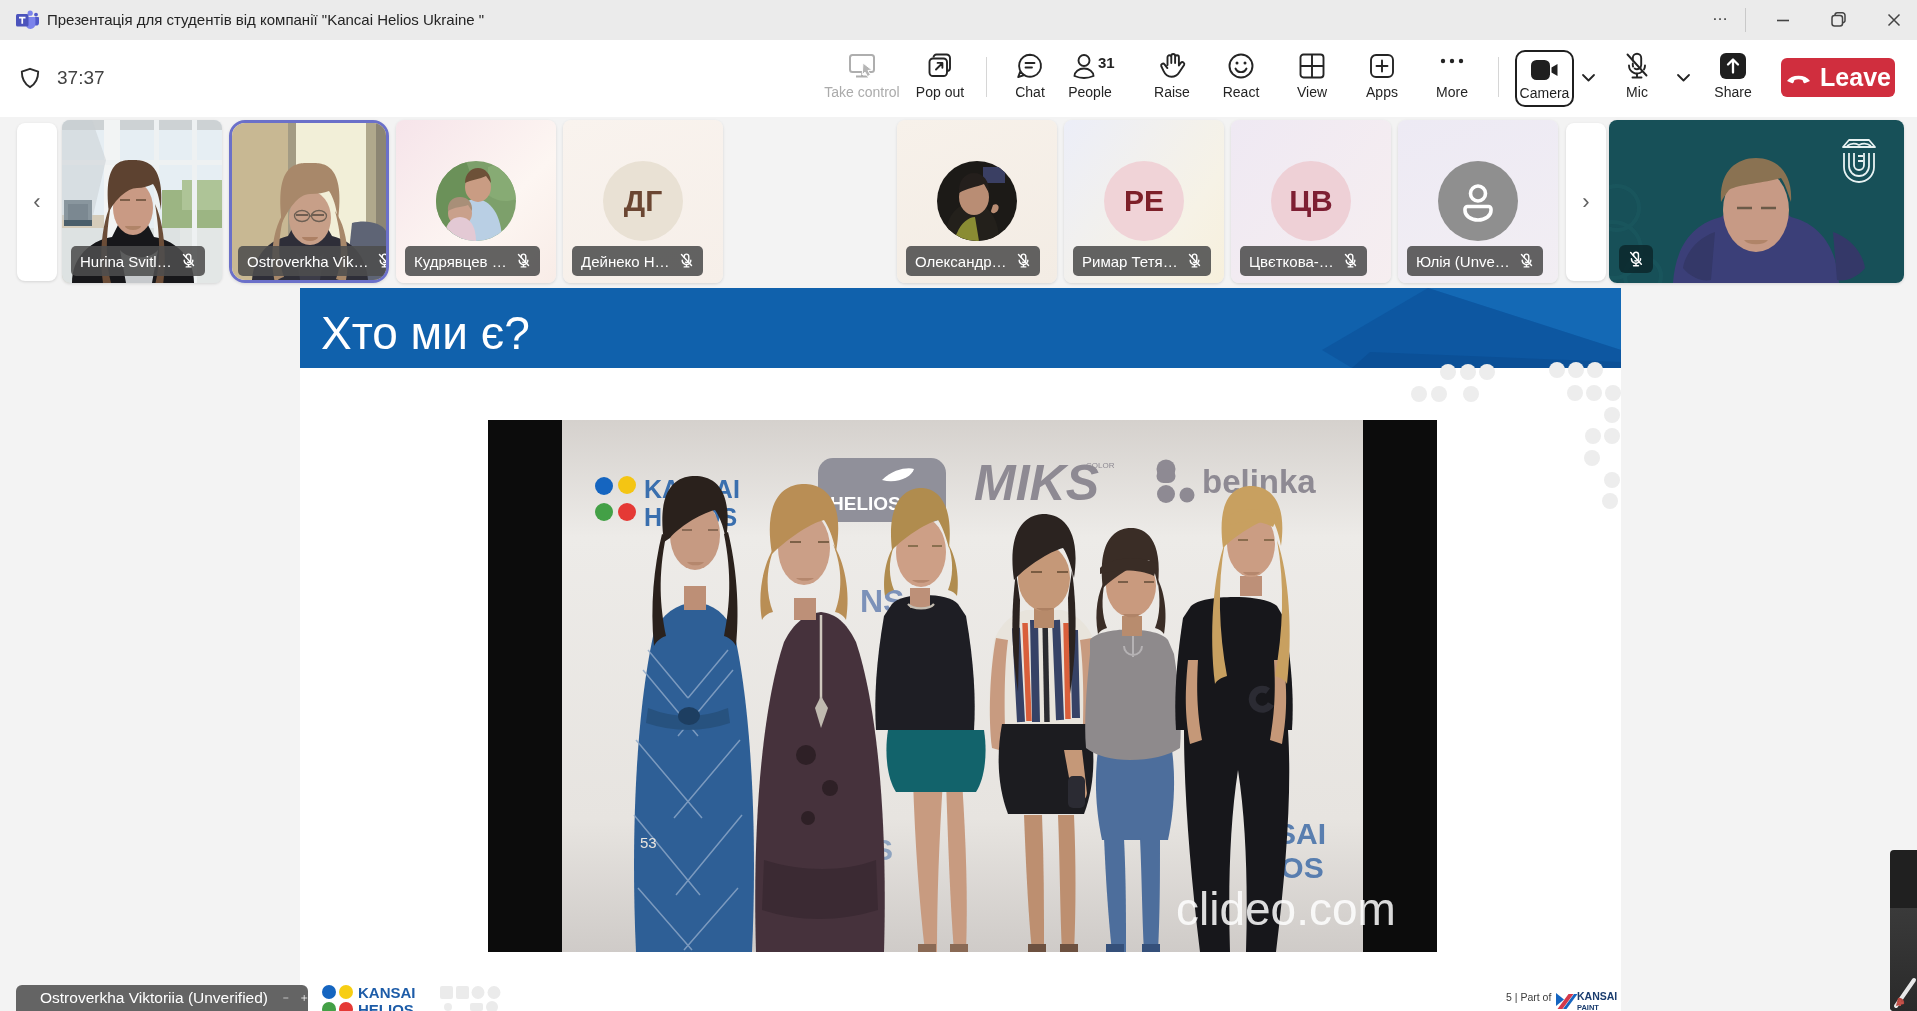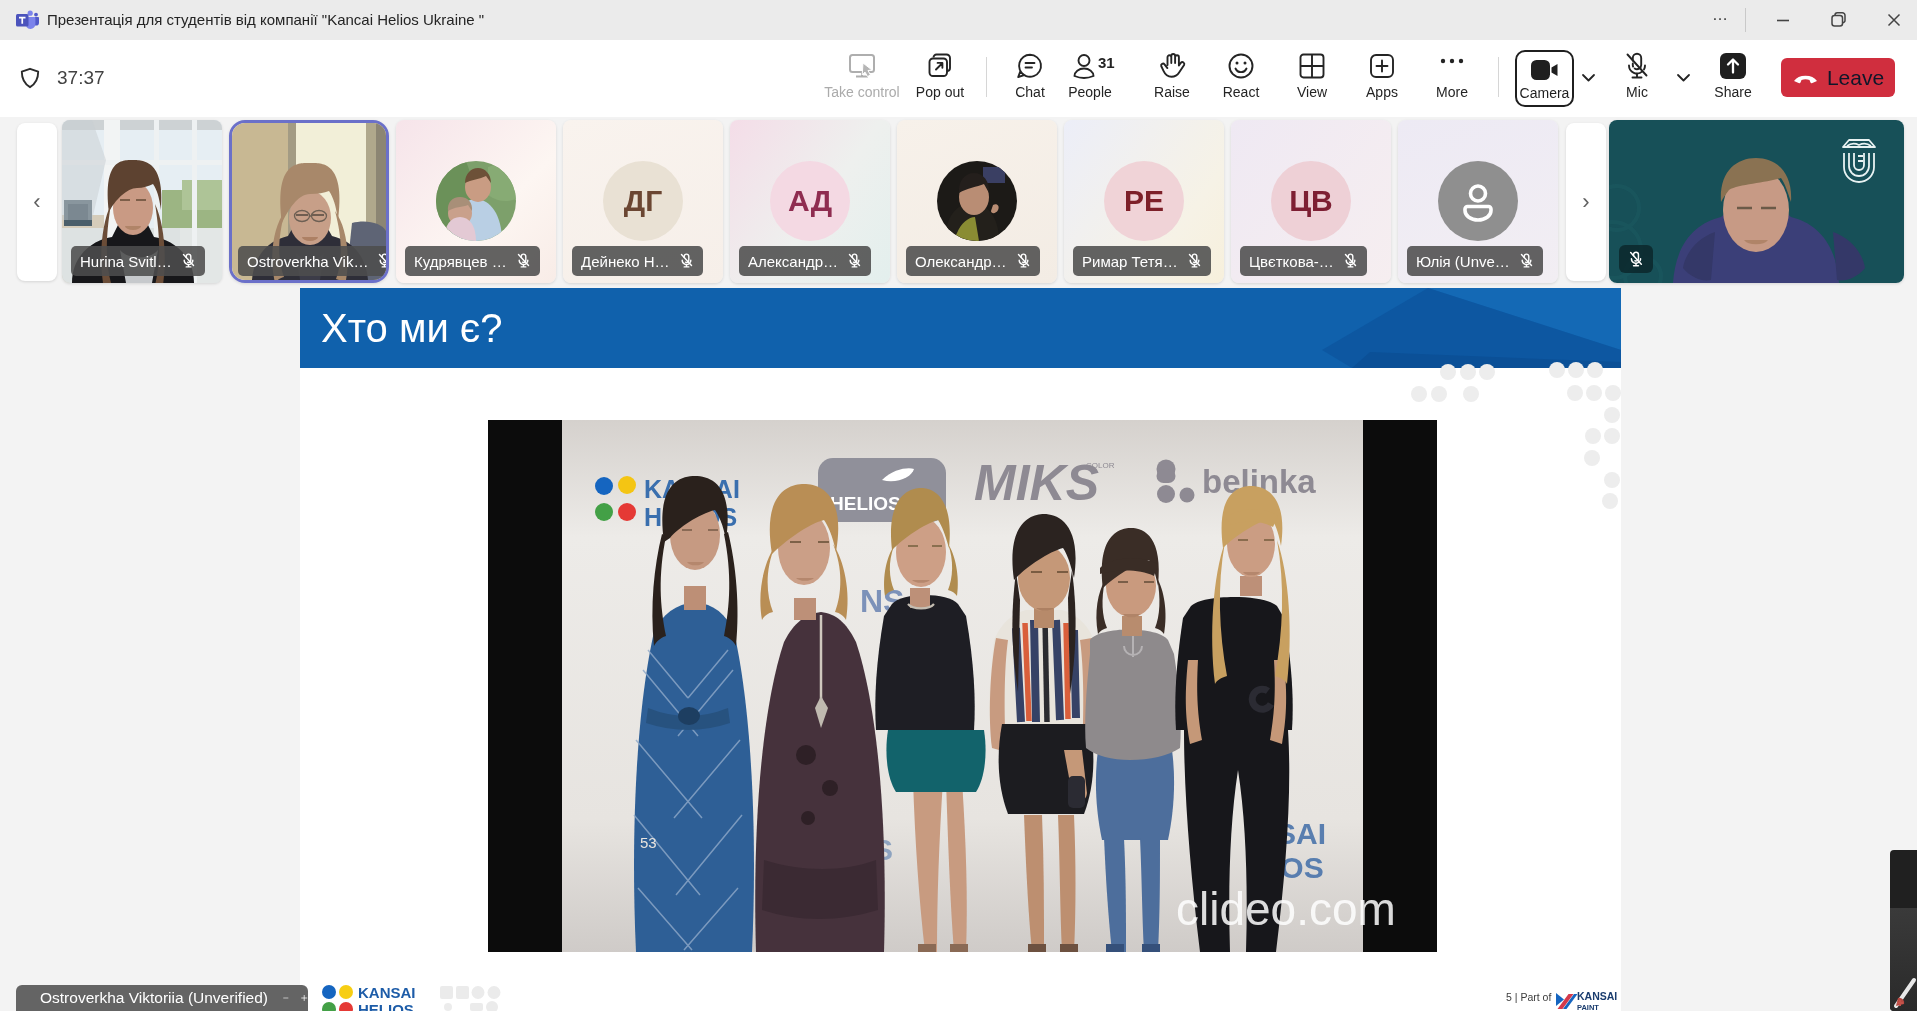--- a/index.html
+++ b/index.html
@@ -32,21 +32,21 @@
      align-items:center; padding:0 9px; white-space:nowrap; }
   .nlabel svg { margin-left:9px; }
   .avcircle { position:absolute; left:50%; top:81px; transform:translate(-50%,-50%);
      width:80px; height:80px; border-radius:50%; display:flex; align-items:center;
      justify-content:center; font-size:30px; }
 
   
   #stage { left:0; top:117px; width:1917px; height:894px; background:#f3f3f3; }
   #slide { left:300px; top:288px; width:1321px; height:723px; background:#ffffff; }
   #blueband { left:0; top:0; width:1321px; height:80px; background:#0f5fa8; overflow:hidden; }
-  #bluetitle { left:21px; top:18px; font-size:40px; color:#fff; }
+  #bluetitle { left:21px; top:18px; font-size:46px; color:#fff; }
 
   
   #photo { left:188px; top:132px; width:949px; height:532px; background:#e9e6e2; overflow:hidden; }
 
   
   #plabel { left:16px; top:985px; width:292px; height:26px; white-space:nowrap; background:rgba(88,88,88,.92);
      border-radius:6px 6px 0 0; color:#fff; font-size:15.5px; display:flex; align-items:center; }
 </style>
 </head>
 <body>
@@ -179,21 +179,21 @@
     <svg width="30" height="28" viewBox="0 0 30 28">
       <rect x="2" y="1" width="26" height="26" rx="6" fill="#1f1f1f"></rect>
       <path d="M15 20.5 V8.5 M10 12.5 L15 7.5 l5 5" fill="none" stroke="#fff" stroke-width="2.3" stroke-linecap="round" stroke-linejoin="round"></path>
     </svg>
     <span class="lbl">Share</span>
   </div>
   <div class="abs" style="left:1781px;top:58px;width:114px;height:39px;background:#d02e3e;border-radius:6px;display:flex;align-items:center;justify-content:center">
     <svg width="27" height="12" viewBox="0 0 27 12" style="margin-right:8px">
       <path d="M2 9 a13 10 0 0 1 23 0 l-5.2 2.2 c-1 .4 -1.8 -1.6 -2.3 -3.2 a12 12 0 0 0 -8 0 c-.5 1.6 -1.3 3.6 -2.3 3.2 Z" fill="#fff"></path>
     </svg>
-    <span style="color:#0f172a;font-size:21px;font-weight:normal">Leave</span>
+    <span style="color:#ffffff;font-size:25px;font-weight:bold">Leave</span>
   </div>
 
   <div class="navbtn" style="left:17px">‹</div>
 
   <div class="tile" style="left:62px">
     <svg width="160" height="163" viewBox="0 0 160 163">
       <rect width="160" height="163" fill="#dfe8ee"></rect>
       <rect x="0" y="0" width="160" height="10" fill="#cdd2d4"></rect>
       <path d="M0 10 h160 v100 h-160 Z" fill="#e6eef3"></path>
       <rect x="100" y="70" width="62" height="45" fill="#9cb583"></rect>
@@ -283,29 +283,20 @@
   <div class="tile" style="left:563px;background:linear-gradient(160deg,#f9f3ee,#f6efe9)">
     <div class="avcircle" style="background:#e9e1d4;color:#6b4632;font-weight:bold">ДГ</div>
     <div class="nlabel">Дейнеко Н…<svg width="15" height="16" viewBox="0 0 15 16">
           <path d="M5.2 4.5 V3.4 a2.3 2.3 0 0 1 4.6 0 v3.8 a2.3 2.3 0 0 1 -3.3 2" fill="none" stroke="#fff" stroke-width="1.4" stroke-linecap="round"></path>
           <path d="M3.2 7.2 a4.3 4.3 0 0 0 7.2 3.2 M11.8 7.2 a4.3 4.3 0 0 1 -.5 2" fill="none" stroke="#fff" stroke-width="1.4" stroke-linecap="round"></path>
           <path d="M7.5 11.7 v2.2 M5.2 13.9 h4.6" stroke="#fff" stroke-width="1.4" stroke-linecap="round"></path>
           <path d="M2.5 1.5 L12.5 12.5" stroke="#fff" stroke-width="1.4" stroke-linecap="round"></path>
         </svg></div>
   </div>
 
-  <div class="tile" style="left:730px;background:linear-gradient(125deg,#f4dde8,#eef0ee 55%,#e3efed)">
-    <div class="avcircle" style="background:#f4d9e3;color:#8f2c50;font-weight:bold">АД</div>
-    <div class="nlabel">Александр…<svg width="15" height="16" viewBox="0 0 15 16">
-          <path d="M5.2 4.5 V3.4 a2.3 2.3 0 0 1 4.6 0 v3.8 a2.3 2.3 0 0 1 -3.3 2" fill="none" stroke="#fff" stroke-width="1.4" stroke-linecap="round"></path>
-          <path d="M3.2 7.2 a4.3 4.3 0 0 0 7.2 3.2 M11.8 7.2 a4.3 4.3 0 0 1 -.5 2" fill="none" stroke="#fff" stroke-width="1.4" stroke-linecap="round"></path>
-          <path d="M7.5 11.7 v2.2 M5.2 13.9 h4.6" stroke="#fff" stroke-width="1.4" stroke-linecap="round"></path>
-          <path d="M2.5 1.5 L12.5 12.5" stroke="#fff" stroke-width="1.4" stroke-linecap="round"></path>
-        </svg></div>
-  </div>
 
   <div class="tile" style="left:897px;background:linear-gradient(160deg,#f7f1ea,#f3ece4)">
     <svg class="abs" style="left:40px;top:41px" width="80" height="80" viewBox="0 0 80 80">
       <defs>
           <clipPath id="c6">
             <circle cx="40" cy="40" r="40"></circle>
           </clipPath>
         </defs>
       <g clip-path="url(#c6)">
         <rect width="80" height="80" fill="#1c1a17"></rect>

